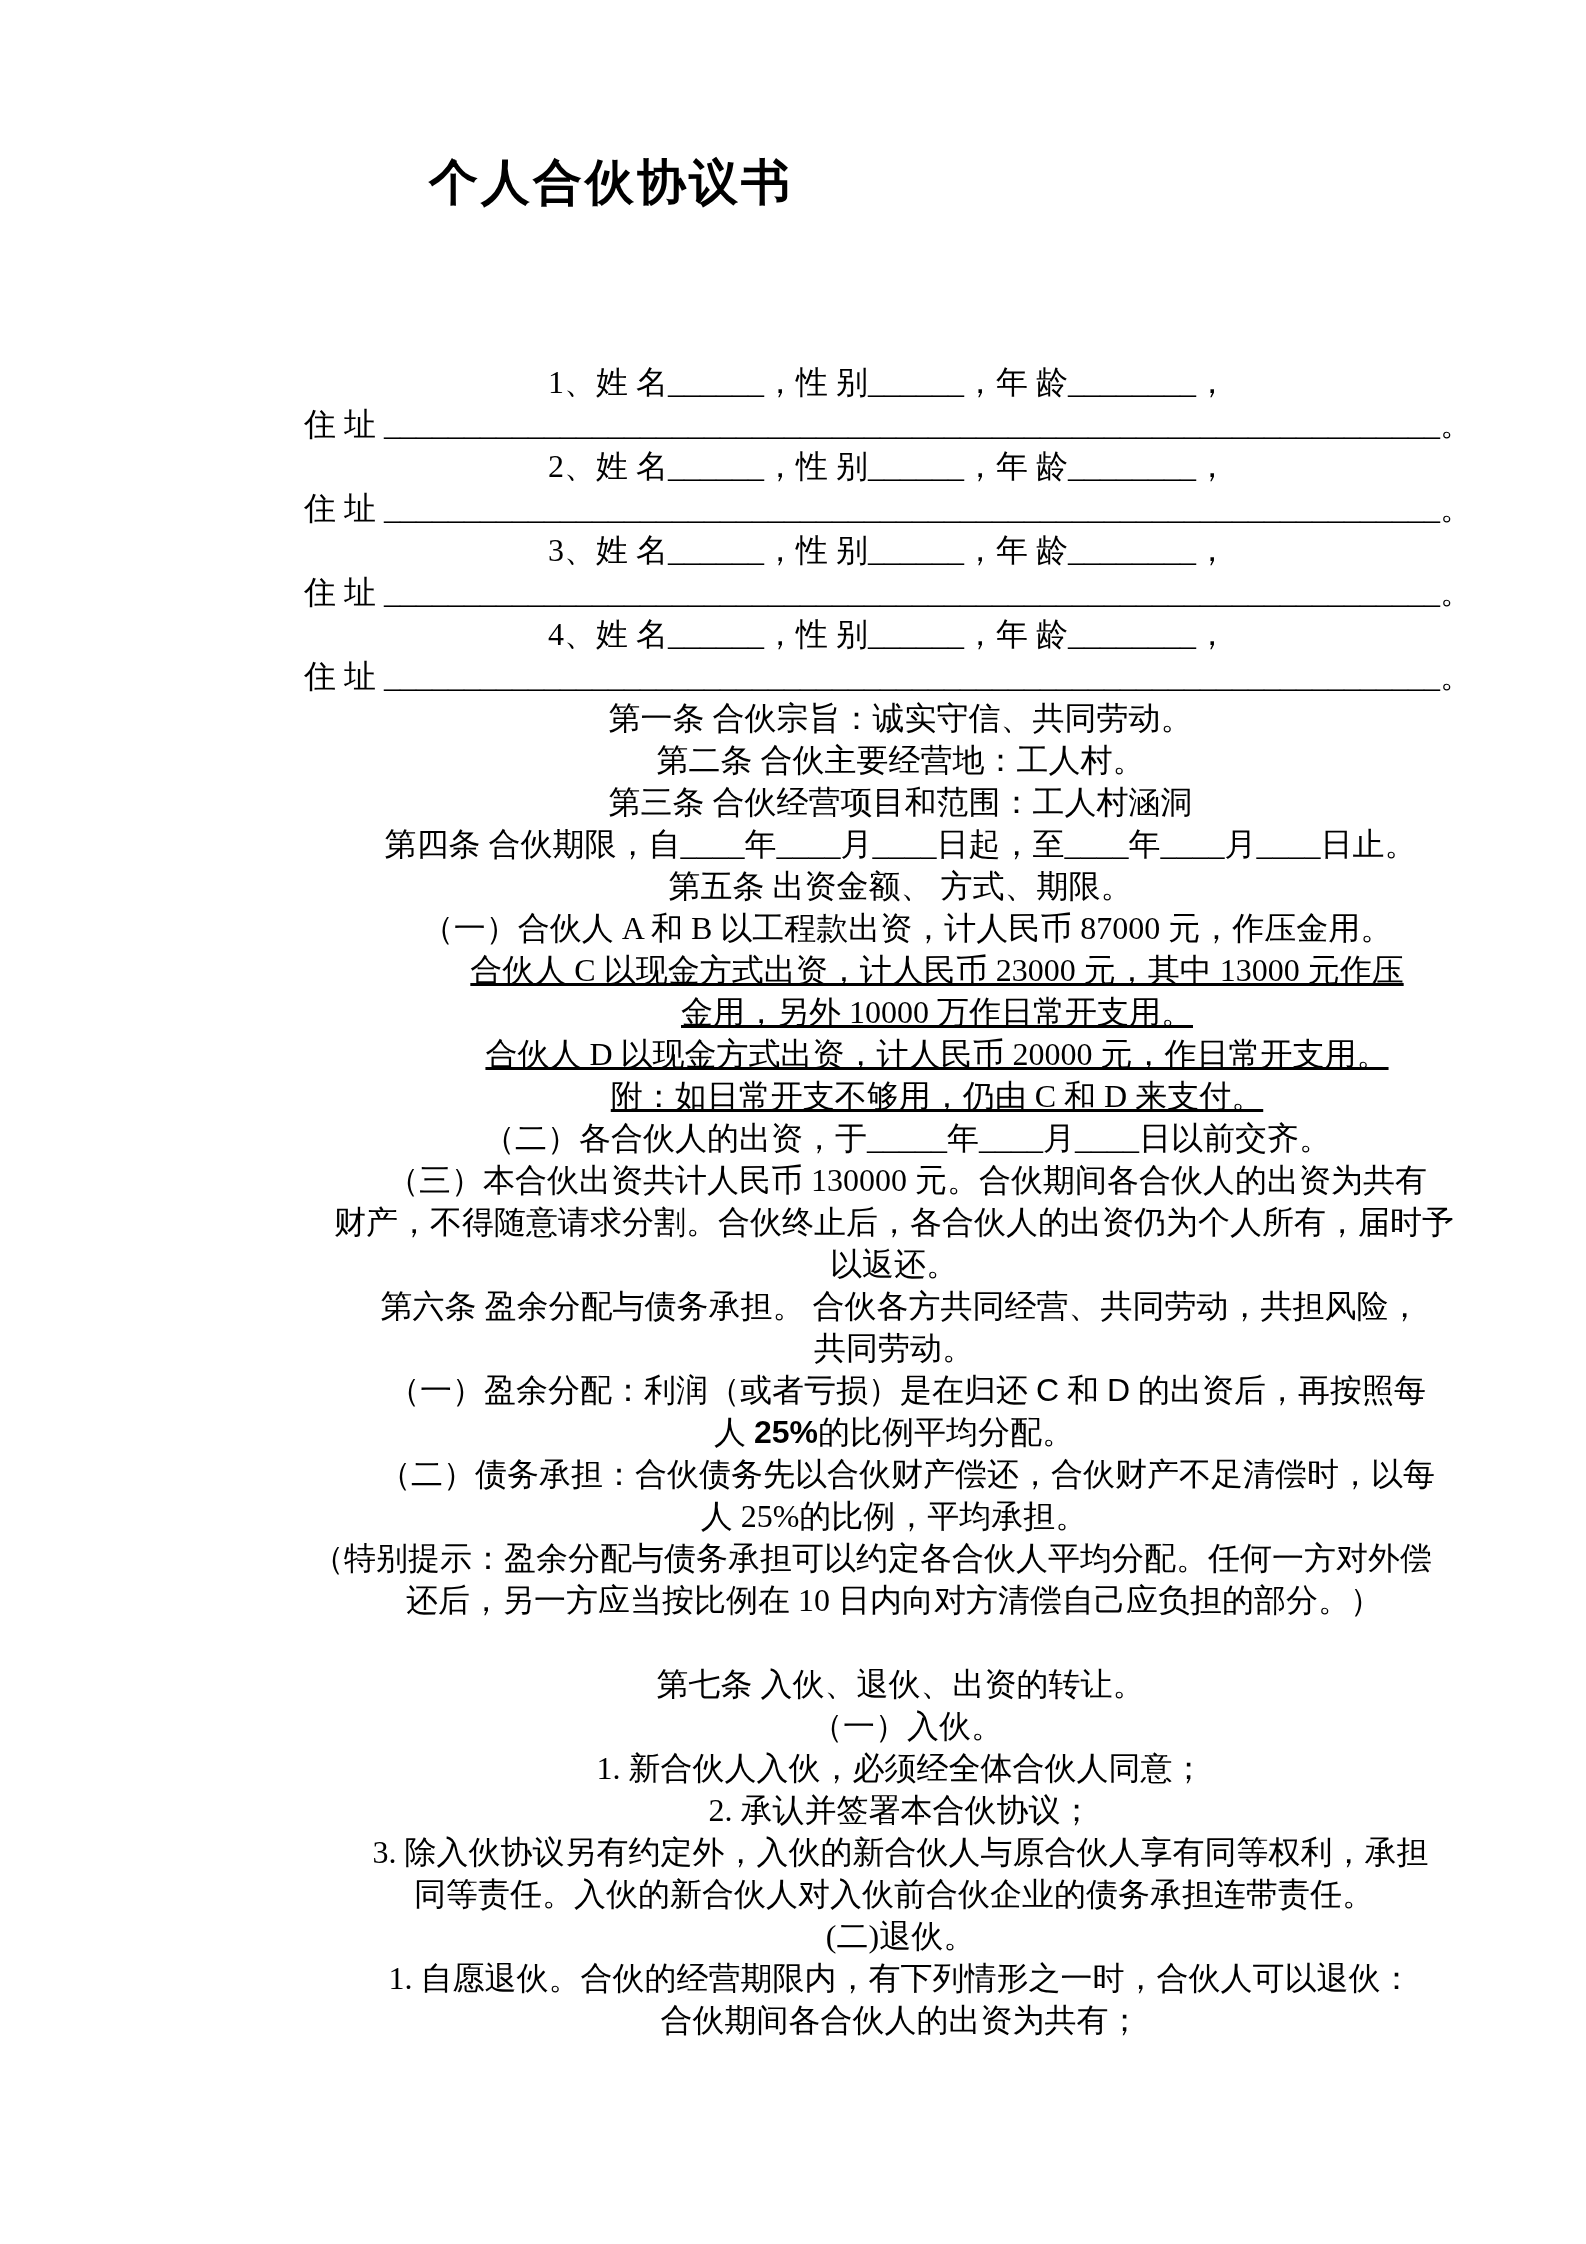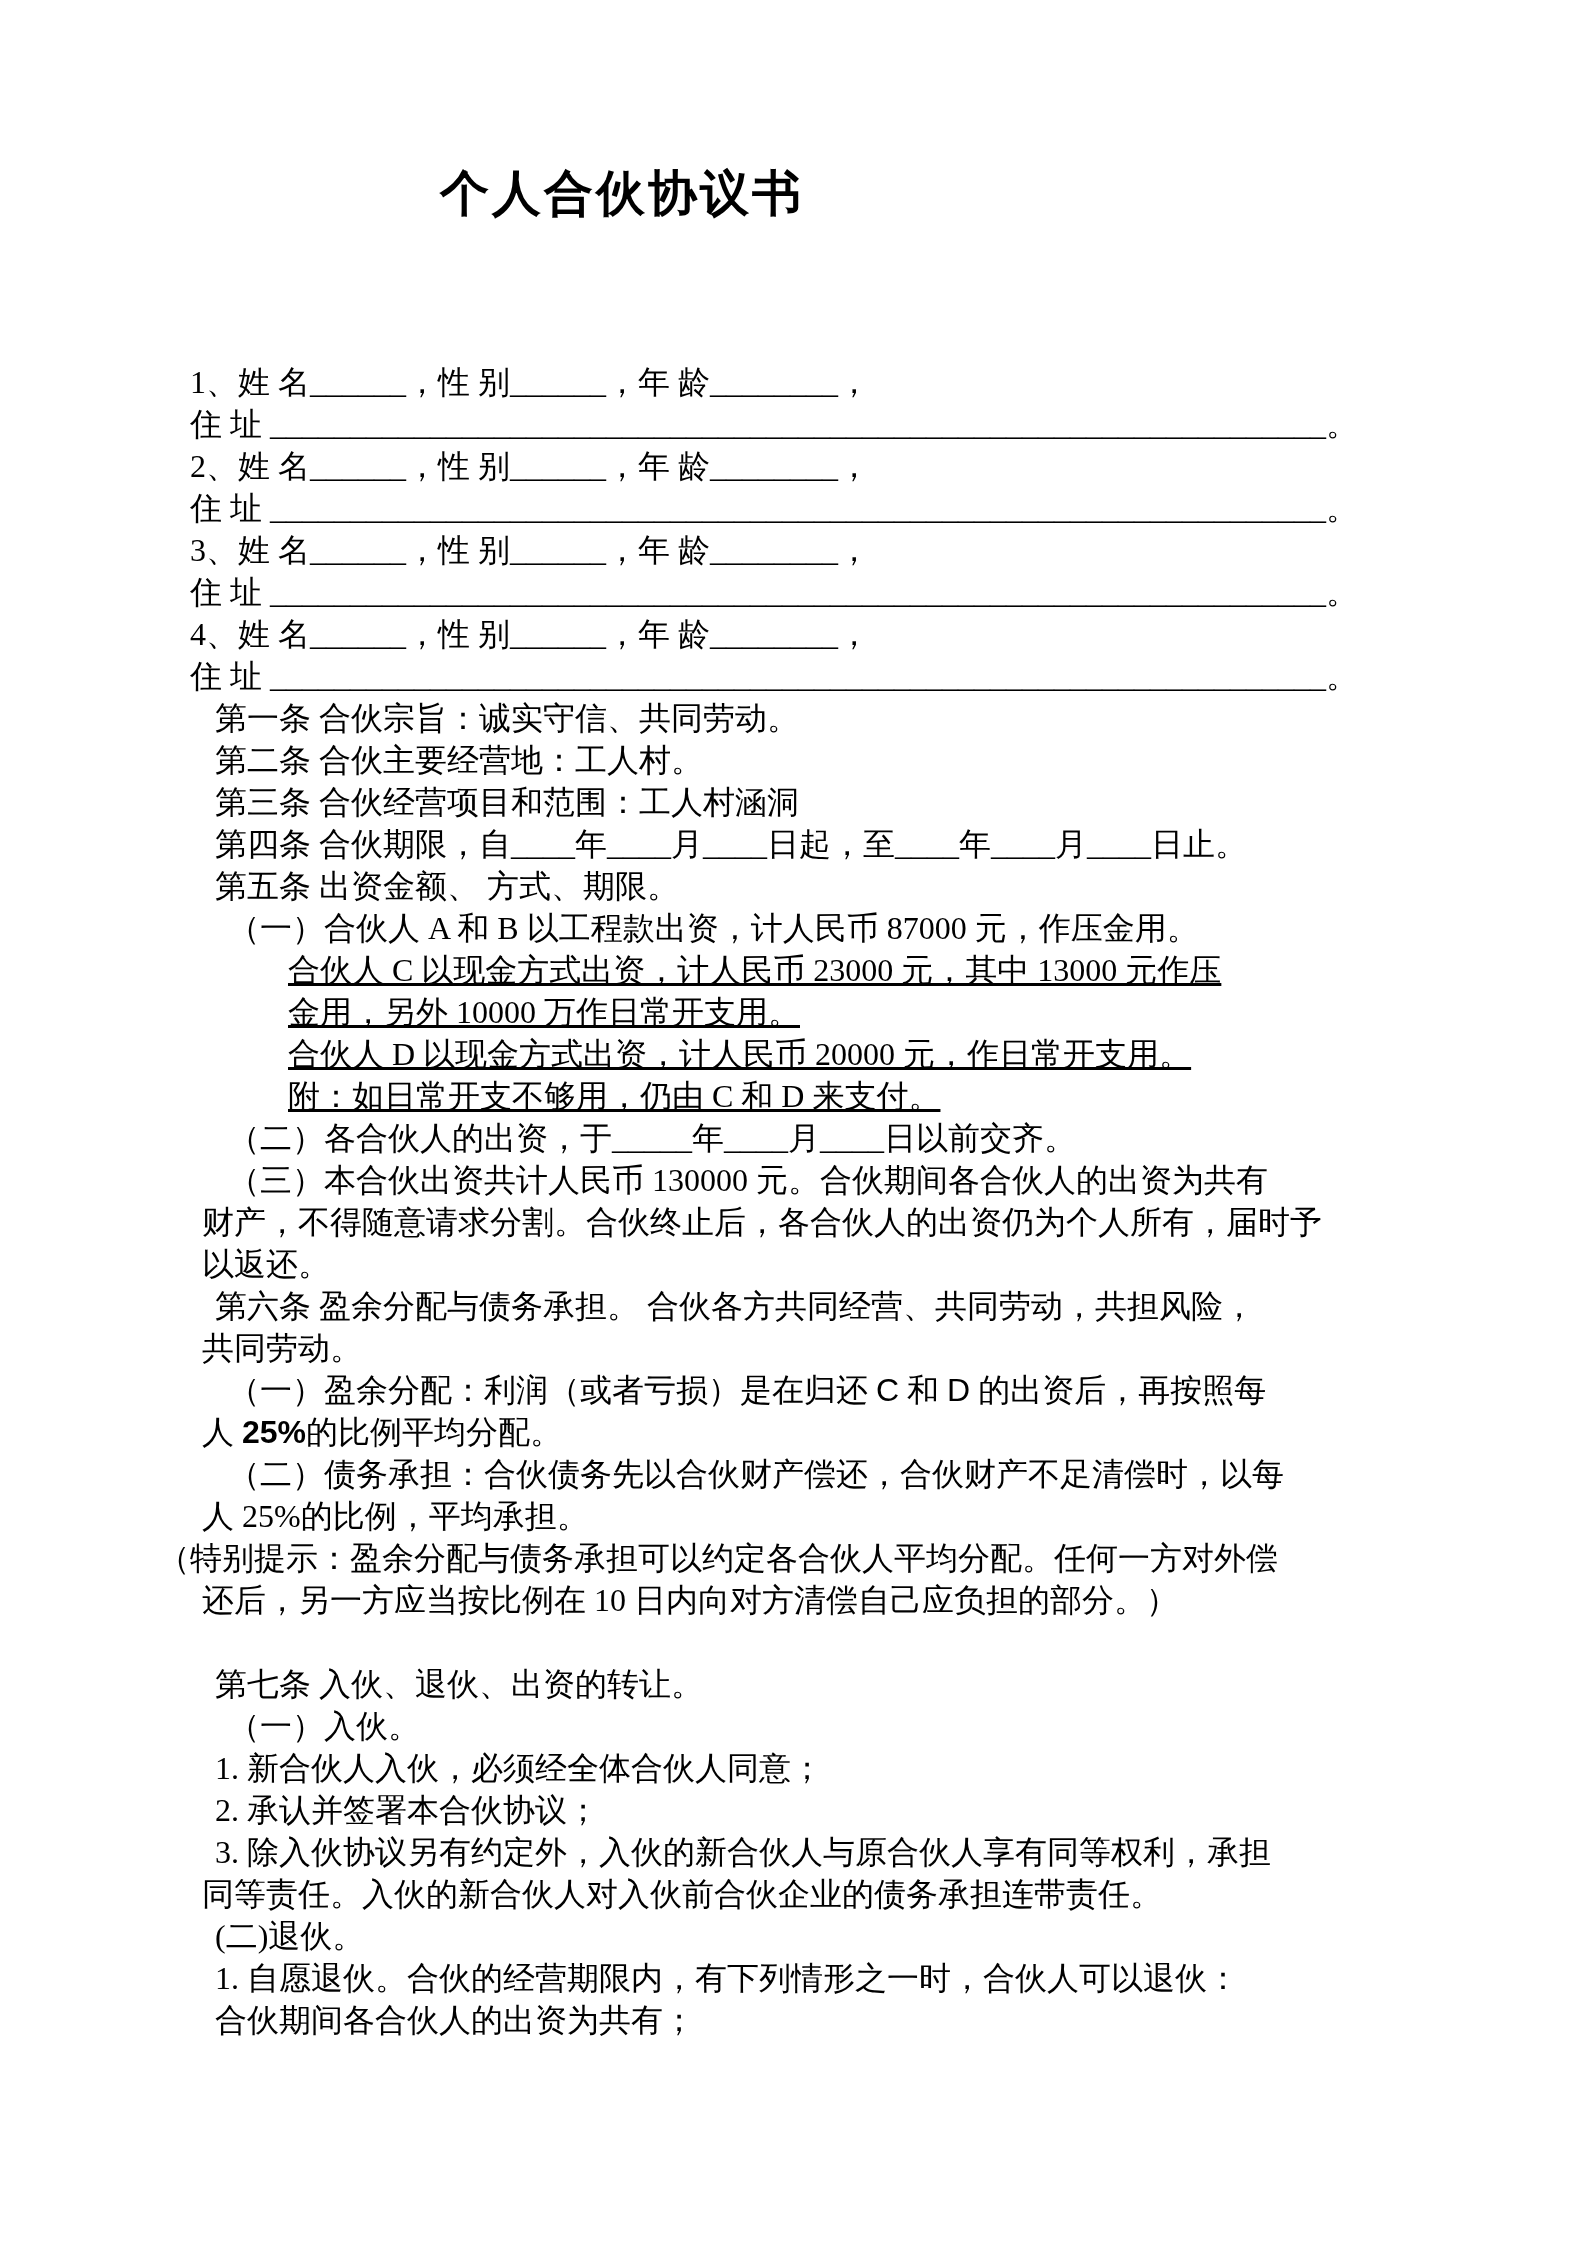--- a/index.html
+++ b/index.html
@@ -9,38 +9,39 @@
     height: 2244px;
     background: #ffffff;
     font-family: "Liberation Serif", "DejaVu Serif", serif;
     color: #000000;
     overflow: hidden;
   }
   .doc-title {
     position: absolute;
     left: 425px;
     top: 146px;
-    margin: 15px;
+    margin: 4px;
     font-size: 49px;
     font-weight: 700;
     letter-spacing: 3px;
     white-space: nowrap;
     font-family: "Liberation Serif", "DejaVu Serif", serif;
   }
   .doc-body {
     position: absolute;
     left: 170px;
     top: 361px;
     right: 0;
   }
   .line {
     height: 42px;
     line-height: 42px;
     font-size: 32px;
     white-space: nowrap;
+    text-align: center;
   }
   
   .ind-flush { padding-left: 0; margin-left: 32px; }
   .ind-party { padding-left: 20px; }
   .ind-item  { padding-left: 45px; }
   .ind-sub   { padding-left: 58px; }
   .ind-cont  { padding-left: 118px; text-decoration: underline; }
   .ind-tip   { padding-left: 0; margin-left: -12px; }
   .sans {
     font-family: "Liberation Sans", "DejaVu Sans", sans-serif;

